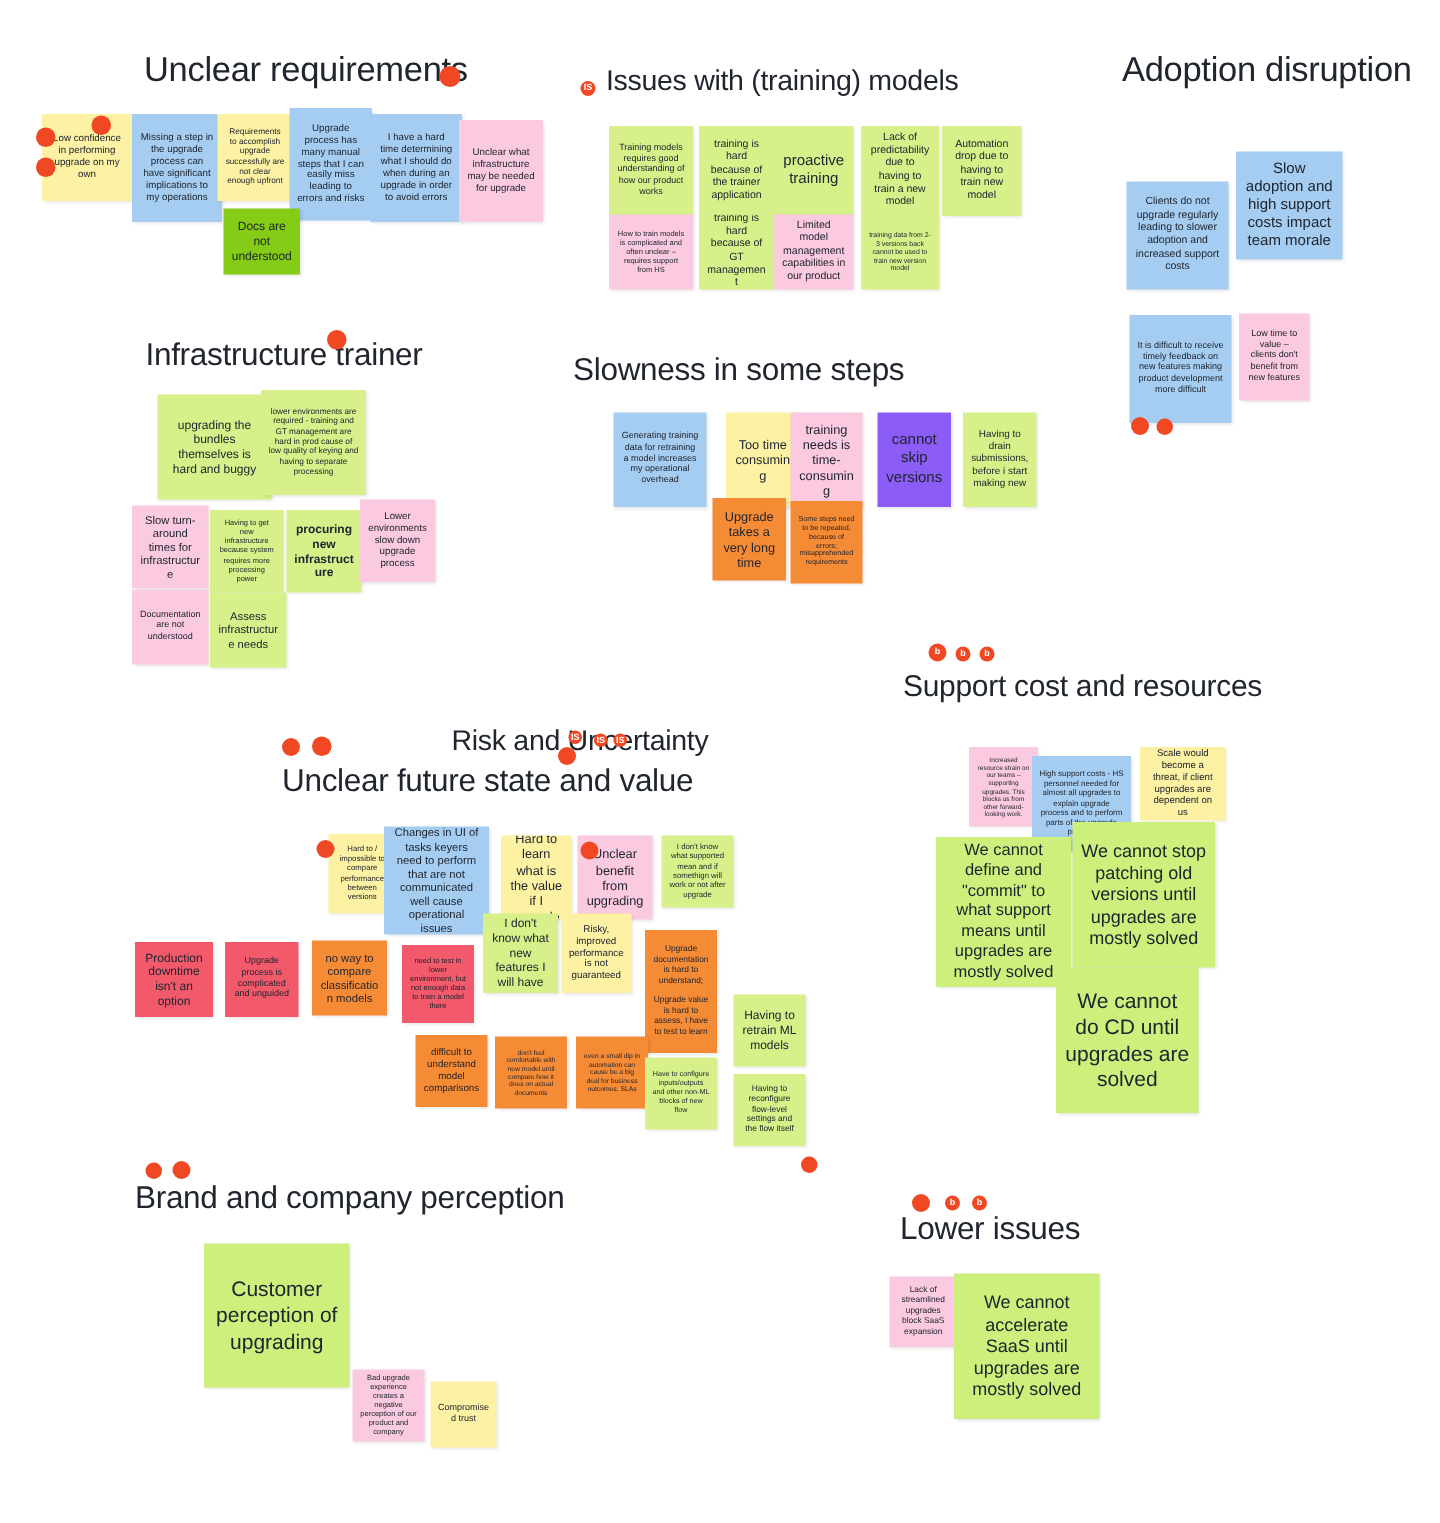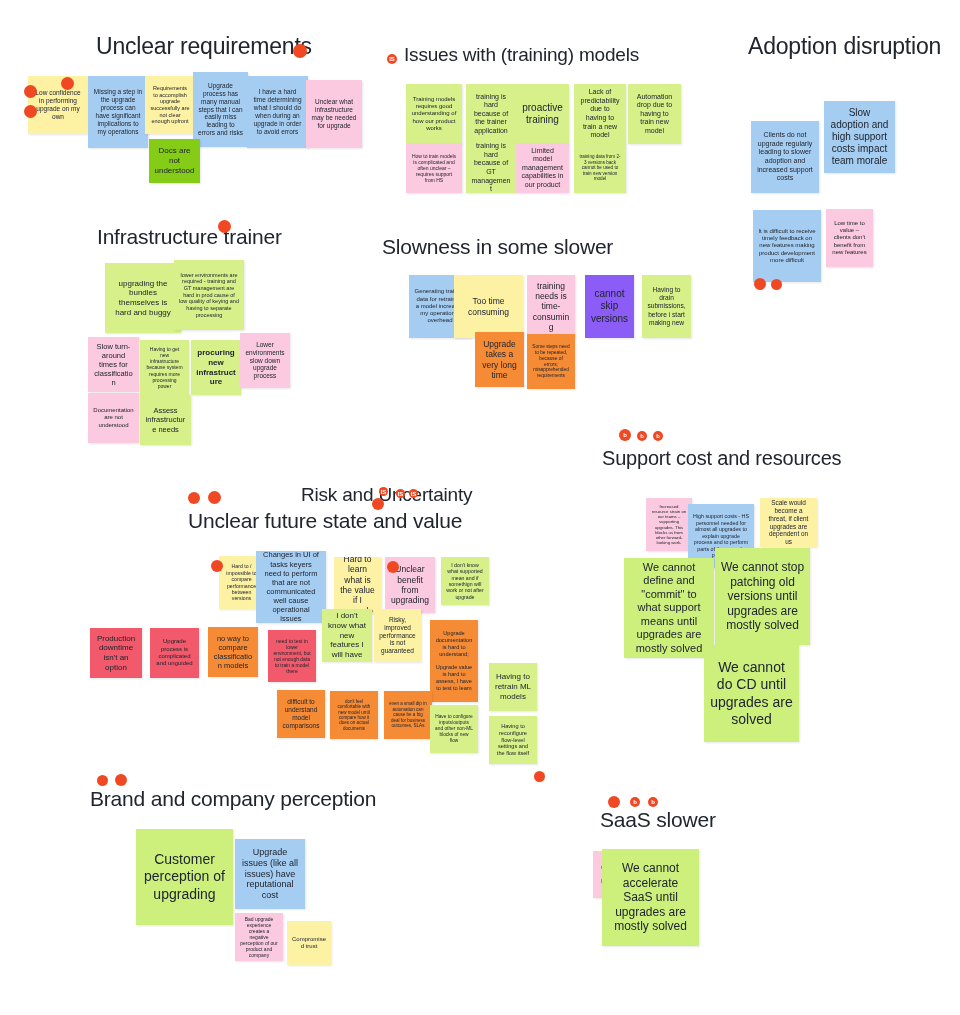--- a/index.html
+++ b/index.html
@@ -20,26 +20,26 @@
        color:#ffffff;font-size:6px;font-weight:700;line-height:1;}
 </style>
 </head>
 <body>
 
 <div id="board">
     <div class="heading" style="left: 96px; top: 33px; font-size: 23px;">Unclear requirements</div>
     <div class="heading" style="left: 404px; top: 44px; font-size: 19px;">Issues with (training) models</div>
     <div class="heading" style="left: 748px; top: 33px; font-size: 23px;">Adoption disruption</div>
     <div class="heading" style="left: 97px; top: 225px; font-size: 21px;">Infrastructure trainer</div>
-    <div class="heading" style="left: 382px; top: 235px; font-size: 21px;">Slowness in some slower</div>
+    <div class="heading" style="left: 382px; top: 235px; font-size: 21px;">Slowness in some steps</div>
     <div class="heading" style="left: 602px; top: 447px; font-size: 20px;">Support cost and resources</div>
     <div class="heading" style="left: 301px; top: 484px; font-size: 19px;">Risk and Uncertainty</div>
     <div class="heading" style="left: 188px; top: 509px; font-size: 21px;">Unclear future state and value</div>
     <div class="heading" style="left: 90px; top: 787px; font-size: 21px;">Brand and company perception</div>
-    <div class="heading" style="left: 600px; top: 808px; font-size: 21px;">SaaS slower</div>
+    <div class="heading" style="left: 600px; top: 808px; font-size: 21px;">Lower issues</div>
     <div class="note" style="left: 28px; top: 76px; width: 60px; height: 58px; background: rgb(253, 241, 164); font-size: 6.5px;">
       <span style="white-space: pre-line;">Low confidence in performing upgrade on my own</span>
     </div>
     <div class="note" style="left: 88px; top: 76px; width: 60px; height: 72px; background: rgb(165, 205, 242); font-size: 6.5px;">
       <span style="white-space: pre-line;">Missing a step in the upgrade process can have significant implications to my operations</span>
     </div>
     <div class="note" style="left: 145px; top: 76px; width: 50px; height: 58px; background: rgb(253, 241, 164); font-size: 5.5px;">
       <span style="white-space: pre-line;">Requirements to accomplish upgrade successfully are not clear enough upfront</span>
     </div>
     <div class="note" style="left: 193px; top: 72px; width: 55px; height: 75px; background: rgb(165, 205, 242); font-size: 6.5px;">
@@ -93,41 +93,41 @@
     <div class="note" style="left: 826px; top: 209px; width: 47px; height: 58px; background: rgb(251, 201, 224); font-size: 6px;">
       <span style="white-space: pre-line;">Low time to value – clients don't benefit from new features</span>
     </div>
     <div class="note" style="left: 105px; top: 263px; width: 76px; height: 70px; background: rgb(215, 240, 138); font-size: 8px;">
       <span style="white-space: pre-line;">upgrading the bundles themselves is hard and buggy</span>
     </div>
     <div class="note" style="left: 174px; top: 260px; width: 70px; height: 70px; background: rgb(215, 240, 138); font-size: 5.5px;">
       <span style="white-space: pre-line;">lower environments are required - training and GT management are hard in prod cause of low quality of keying and  having to separate processing</span>
     </div>
     <div class="note" style="left: 88px; top: 337px; width: 51px; height: 55px; background: rgb(251, 201, 224); font-size: 7.5px;">
-      <span style="white-space: pre-line;">Slow turn-around times for classification</span>
+      <span style="white-space: pre-line;">Slow turn-around times for infrastructure</span>
     </div>
     <div class="note" style="left: 140px; top: 340px; width: 49px; height: 55px; background: rgb(215, 240, 138); font-size: 5px;">
       <span style="white-space: pre-line;">Having to get new infrastructure because system requires more processing power</span>
     </div>
     <div class="note" style="left: 191px; top: 340px; width: 50px; height: 55px; background: rgb(215, 240, 138); font-size: 8px;">
       <span style="white-space: pre-line; font-weight: bold;">procuring new infrastructure</span>
     </div>
     <div class="note" style="left: 240px; top: 333px; width: 50px; height: 55px; background: rgb(251, 201, 224); font-size: 6.5px;">
       <span style="white-space: pre-line;">Lower environments slow down upgrade process</span>
     </div>
     <div class="note" style="left: 88px; top: 393px; width: 51px; height: 50px; background: rgb(251, 201, 224); font-size: 6px;">
       <span style="white-space: pre-line;">Documentation are not understood</span>
     </div>
     <div class="note" style="left: 140px; top: 395px; width: 51px; height: 50px; background: rgb(215, 240, 138); font-size: 7.5px;">
       <span style="white-space: pre-line;">Assess infrastructure needs</span>
     </div>
     <div class="note" style="left: 409px; top: 275px; width: 62px; height: 63px; background: rgb(165, 205, 242); font-size: 6px;">
       <span style="white-space: pre-line;">Generating training data for retraining a model increases my operational overhead</span>
     </div>
-    <div class="note" style="left: 454px; top: 275px; width: 69px; height: 63px; background: rgb(253, 241, 164); font-size: 8.5px;">
+    <div class="note" style="left: 484px; top: 275px; width: 49px; height: 63px; background: rgb(253, 241, 164); font-size: 8.5px;">
       <span style="white-space: pre-line;">Too time consuming</span>
     </div>
     <div class="note" style="left: 527px; top: 275px; width: 48px; height: 63px; background: rgb(251, 201, 224); font-size: 8.5px;">
       <span style="white-space: pre-line;">training needs is time-consuming</span>
     </div>
     <div class="note" style="left: 585px; top: 275px; width: 49px; height: 63px; background: #8b5cf6; font-size: 10px;">
       <span style="white-space: pre-line;">cannot skip versions</span>
     </div>
     <div class="note" style="left: 642px; top: 275px; width: 49px; height: 63px; background: rgb(215, 240, 138); font-size: 6.6px;">
       <span style="white-space: pre-line;">Having to drain submissions, before i start making new</span>
@@ -208,33 +208,30 @@
     </div>
     <div class="note" style="left: 430px; top: 705px; width: 48px; height: 48px; background: rgb(215, 240, 138); font-size: 4.8px;">
       <span style="white-space: pre-line;">Have to configure inputs/outputs and other non-ML blocks of new flow</span>
     </div>
     <div class="note" style="left: 489px; top: 716px; width: 48px; height: 48px; background: rgb(215, 240, 138); font-size: 5.6px;">
       <span style="white-space: pre-line;">Having to reconfigure flow-level settings and the flow itself</span>
     </div>
     <div class="note" style="left: 136px; top: 829px; width: 97px; height: 96px; background: rgb(205, 240, 125); font-size: 14px;">
       <span style="white-space: pre-line;">Customer perception of upgrading</span>
     </div>
-    <div class="note" style="left: 235px; top: 839px; width: 70px; height: 70px; background: rgb(165, 205, 242); font-size: 9px;">
-      <span style="white-space: pre-line;">Upgrade issues (like all issues) have reputational cost</span>
-    </div>
     <div class="note" style="left: 235px; top: 913px; width: 48px; height: 48px; background: rgb(251, 201, 224); font-size: 5px;">
       <span style="white-space: pre-line;">Bad upgrade experience creates a negative perception of our product and company</span>
     </div>
     <div class="note" style="left: 287px; top: 921px; width: 44px; height: 44px; background: rgb(253, 241, 164); font-size: 6px;">
       <span style="white-space: pre-line;">Compromised trust</span>
     </div>
     <div class="note" style="left: 593px; top: 851px; width: 45px; height: 47px; background: rgb(251, 201, 224); font-size: 5.6px;">
       <span style="white-space: pre-line;">Lack of streamlined upgrades block SaaS expansion</span>
     </div>
-    <div class="note" style="left: 602px; top: 849px; width: 97px; height: 97px; background: rgb(205, 240, 125); font-size: 12px;">
+    <div class="note" style="left: 636px; top: 849px; width: 97px; height: 97px; background: rgb(205, 240, 125); font-size: 12px;">
       <span style="white-space: pre-line;">We cannot accelerate SaaS until upgrades are mostly solved</span>
     </div>
     <div class="dot" style="left: 293px; top: 44px; width: 14px; height: 14px; background: rgb(239, 72, 35);"></div>
     <div class="dot" style="left: 61px; top: 77px; width: 13px; height: 13px; background: rgb(239, 72, 35);"></div>
     <div class="dot" style="left: 24px; top: 85px; width: 13px; height: 13px; background: rgb(239, 72, 35);"></div>
     <div class="dot" style="left: 24px; top: 105px; width: 13px; height: 13px; background: rgb(239, 72, 35);"></div>
     <div class="dot" style="left: 387px; top: 54px; width: 10px; height: 10px; background: rgb(239, 72, 35);">IS</div>
     <div class="dot" style="left: 218px; top: 220px; width: 13px; height: 13px; background: rgb(239, 72, 35);"></div>
     <div class="dot" style="left: 754px; top: 278px; width: 12px; height: 12px; background: rgb(239, 72, 35);"></div>
     <div class="dot" style="left: 771px; top: 279px; width: 11px; height: 11px; background: rgb(239, 72, 35);"></div>

